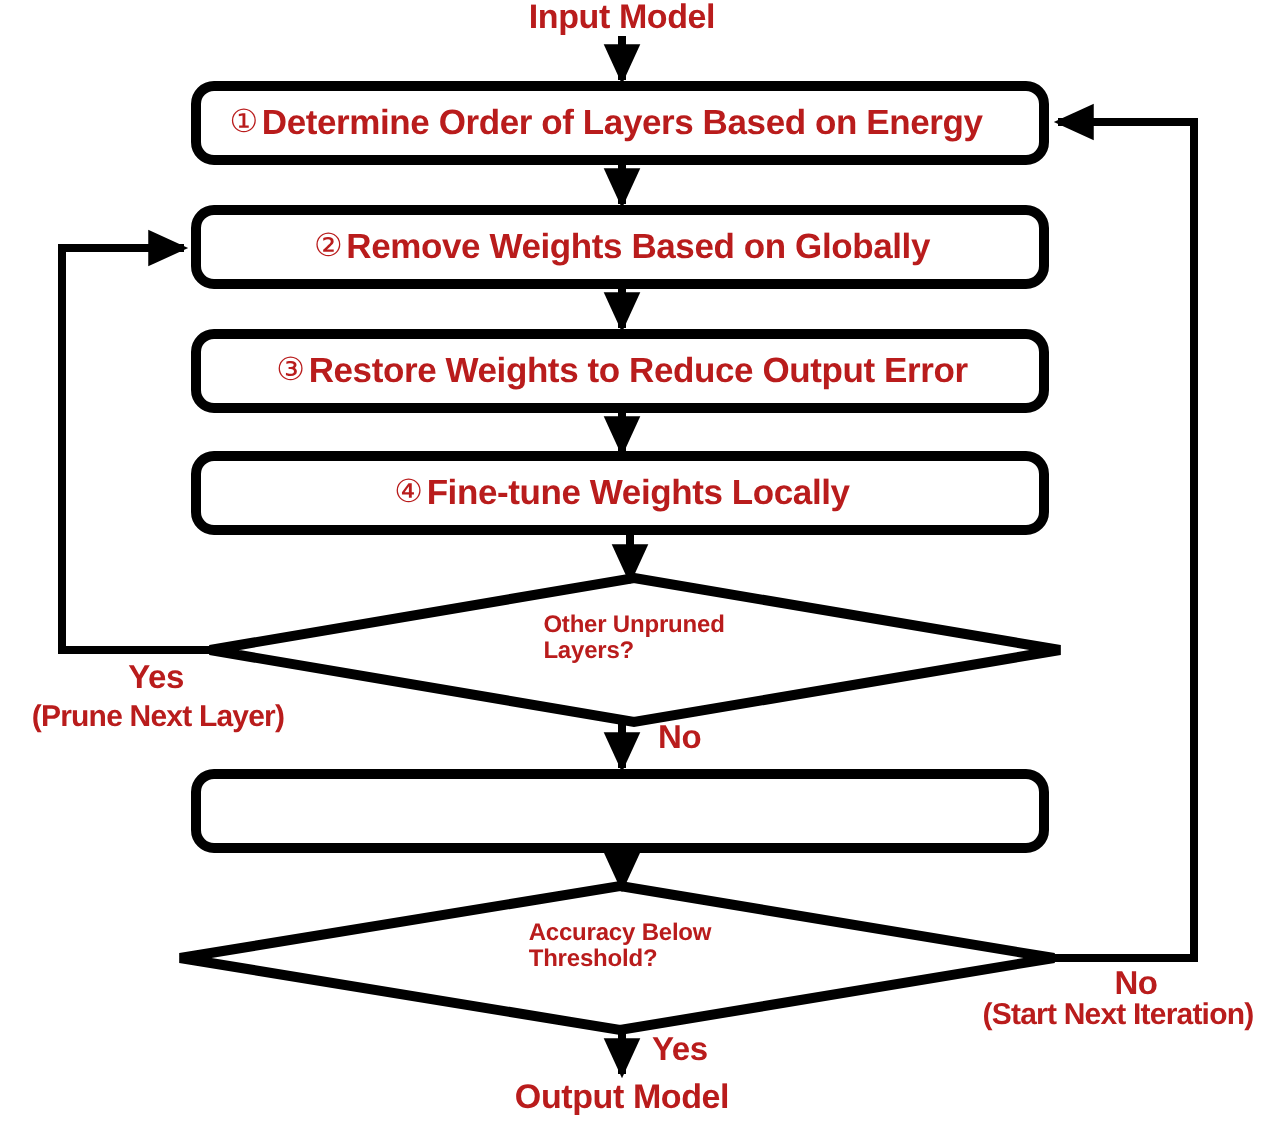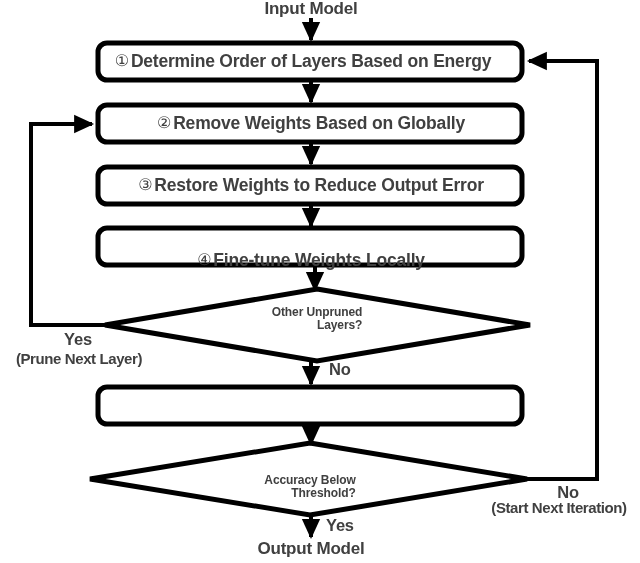--- a/index.html
+++ b/index.html
@@ -19,24 +19,24 @@
   }
   #flow-svg {
     position: absolute;
     left: 0;
     top: 0;
     width: 640px;
     height: 563px;
   }
   .lbl {
     position: absolute;
-    color: #404040;
+    color: #b91c1c;
     white-space: nowrap;
     line-height: 1.05;
-    text-align: right;
+    text-align: left;
   }
   .proc-text {
     font-size: 17.5px;
     font-weight: bold;
     letter-spacing: -0.2px;
   }
   .dec-text {
     font-size: 12px;
     font-weight: bold;
     letter-spacing: -0.1px;
@@ -122,31 +122,31 @@
   </div>
 
   <div class="lbl proc-text centered" style="left:311px; top:114px;">
     <span class="circnum">②</span><span>Remove Weights Based on Globally</span>
   </div>
 
   <div class="lbl proc-text centered" style="left:311px; top:176px;">
     <span class="circnum">③</span><span>Restore Weights to Reduce Output Error</span>
   </div>
 
-  <div class="lbl proc-text centered" style="left:311px; top:237px;margin-top:14px;">
+  <div class="lbl proc-text centered" style="left:311px; top:237px;">
     <span class="circnum">④</span><span>Fine-tune Weights Locally</span>
   </div>
 
 
   <div class="lbl dec-text centered" style="left:317px; top:306px;">
     <div>Other Unpruned</div>
     <div>Layers?</div>
   </div>
 
-  <div class="lbl dec-text centered" style="left:310px; top:460px;margin-top:14px;">
+  <div class="lbl dec-text centered" style="left:310px; top:460px;">
     <div>Accuracy Below</div>
     <div>Threshold?</div>
   </div>
 
   <div class="lbl edge-text centered" style="left:78px; top:331px;">Yes</div>
   <div class="lbl edge-text-sub centered" style="left:79px; top:351px;">(Prune Next Layer)</div>
 
   <div class="lbl edge-text" style="left:329px; top:361px;">No</div>
 
   <div class="lbl edge-text" style="left:326px; top:517px;">Yes</div>

